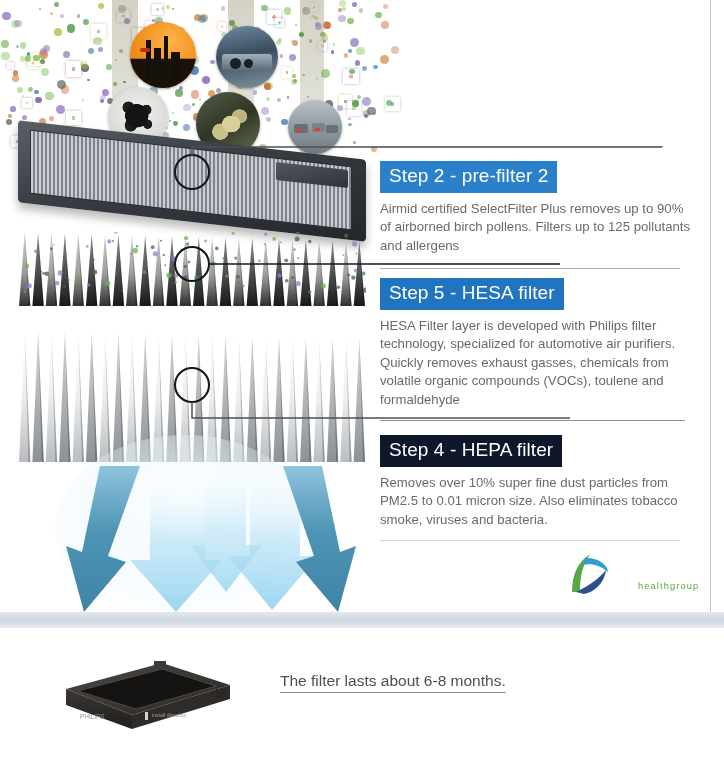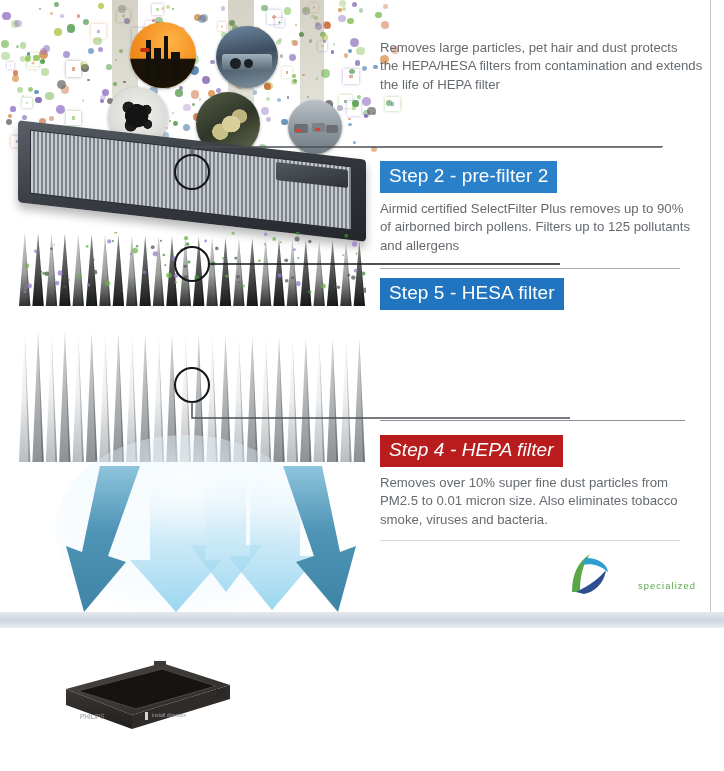--- a/index.html
+++ b/index.html
@@ -676,51 +676,53 @@
   <div class="hsep" style="left:380px;top:146px;width:283px;"></div>
   <div class="hsep" style="left:380px;top:268px;width:300px;border-top-color:#a9aeb3;"></div>
   <div class="hsep" style="left:380px;top:420px;width:305px;border-top-color:#8d9298;"></div>
   <div class="hsep" style="left:380px;top:540px;width:300px;border-top-color:#d3d7db;border-top-width:1px;"></div>
 
   <div class="vline" style="left:710px;top:0;height:612px;"></div>
 
   <div class="steps">
 
     <div class="step" style="top:32px;">
-      <div class="body">Removes large particles, pet hair and dust protects
-the HEPA/HESA filters from contamination and extends
-the life of HEPA filter</div>
     </div>
 
     <div class="step" style="top:161px;">
       <span class="badge" style="background:#2a81c9;">Step 2 - pre-filter 2</span>
       <div class="body">Airmid certified SelectFilter Plus removes up to 90%
 of airborned birch pollens. Filters up to 125 pollutants
 and allergens</div>
     </div>
 
     <div class="step" style="top:278px;">
       <span class="badge" style="background:#2175c0;">Step 5 - HESA filter</span>
+      <div class="body">HESA Filter layer is developed with Philips filter
+technology, specialized for automotive air purifiers.
+Quickly removes exhaust gasses, chemicals from
+volatile organic compounds (VOCs), toulene and
+formaldehyde</div>
     </div>
 
     <div class="step" style="top:435px;">
-      <span class="badge" style="background:#b91c1c;font-style:italic;">Step 4 - HEPA filter</span>
+      <span class="badge" style="background:#0f172a;">Step 4 - HEPA filter</span>
       <div class="body">Removes over 10% super fine dust particles from
 PM2.5 to 0.01 micron size. Also eliminates tobacco
 smoke, viruses and bacteria.</div>
     </div>
   </div>
 
   <div class="logo">
     <svg width="46" height="48" viewBox="0 0 46 48">
       <path d="M6 44 C6 26 12 14 24 6 C16 18 14 30 14 44 Z" fill="#5aa845"></path>
       <path d="M20 10 C34 10 42 18 42 24 C34 17 25 15 16 17 Z" fill="#2f9fd0"></path>
       <path d="M10 44 C18 40 30 34 40 22 C38 36 28 44 18 46 Z" fill="#2e4f8f"></path>
     </svg>
-    <div class="logoSub">specialized</div>
+    <div class="logoSub">healthgroup</div>
   </div>
 
   <div class="band"></div>
 
   <div class="device">
     <svg width="190" height="86" viewBox="0 0 190 86">
       <defs>
         <linearGradient id="gDevTop" x1="0" y1="0" x2="1" y2="1">
           <stop offset="0" stop-color="#4a4744"></stop>
             <stop offset="1" stop-color="#2b2927"></stop>
@@ -736,14 +738,15 @@
       <polygon points="22,34 88,60 88,74 22,50" fill="url(#gDevFront)"></polygon>
       <polygon points="88,60 186,30 186,44 88,74" fill="#2e2b29"></polygon>
       <rect x="110" y="6" width="12" height="5" fill="#3c3936"></rect>
       <rect x="172" y="34" width="10" height="9" fill="#2a2826"></rect>
       <text x="36" y="64" fill="#8d8f92" font-size="6.4" font-family="Liberation Sans, sans-serif">PHILIPS</text>
       <text x="108" y="62" fill="#9a9ca0" font-size="5.2" font-family="Liberation Sans, sans-serif">install direction</text>
       <rect x="101" y="57" width="3" height="8" fill="#cfd3d6"></rect>
     </svg>
   </div>
 
+  <div class="foot1">The filter lasts about 6-8 months.</div>
 
 </div>
 
 </body></html>

